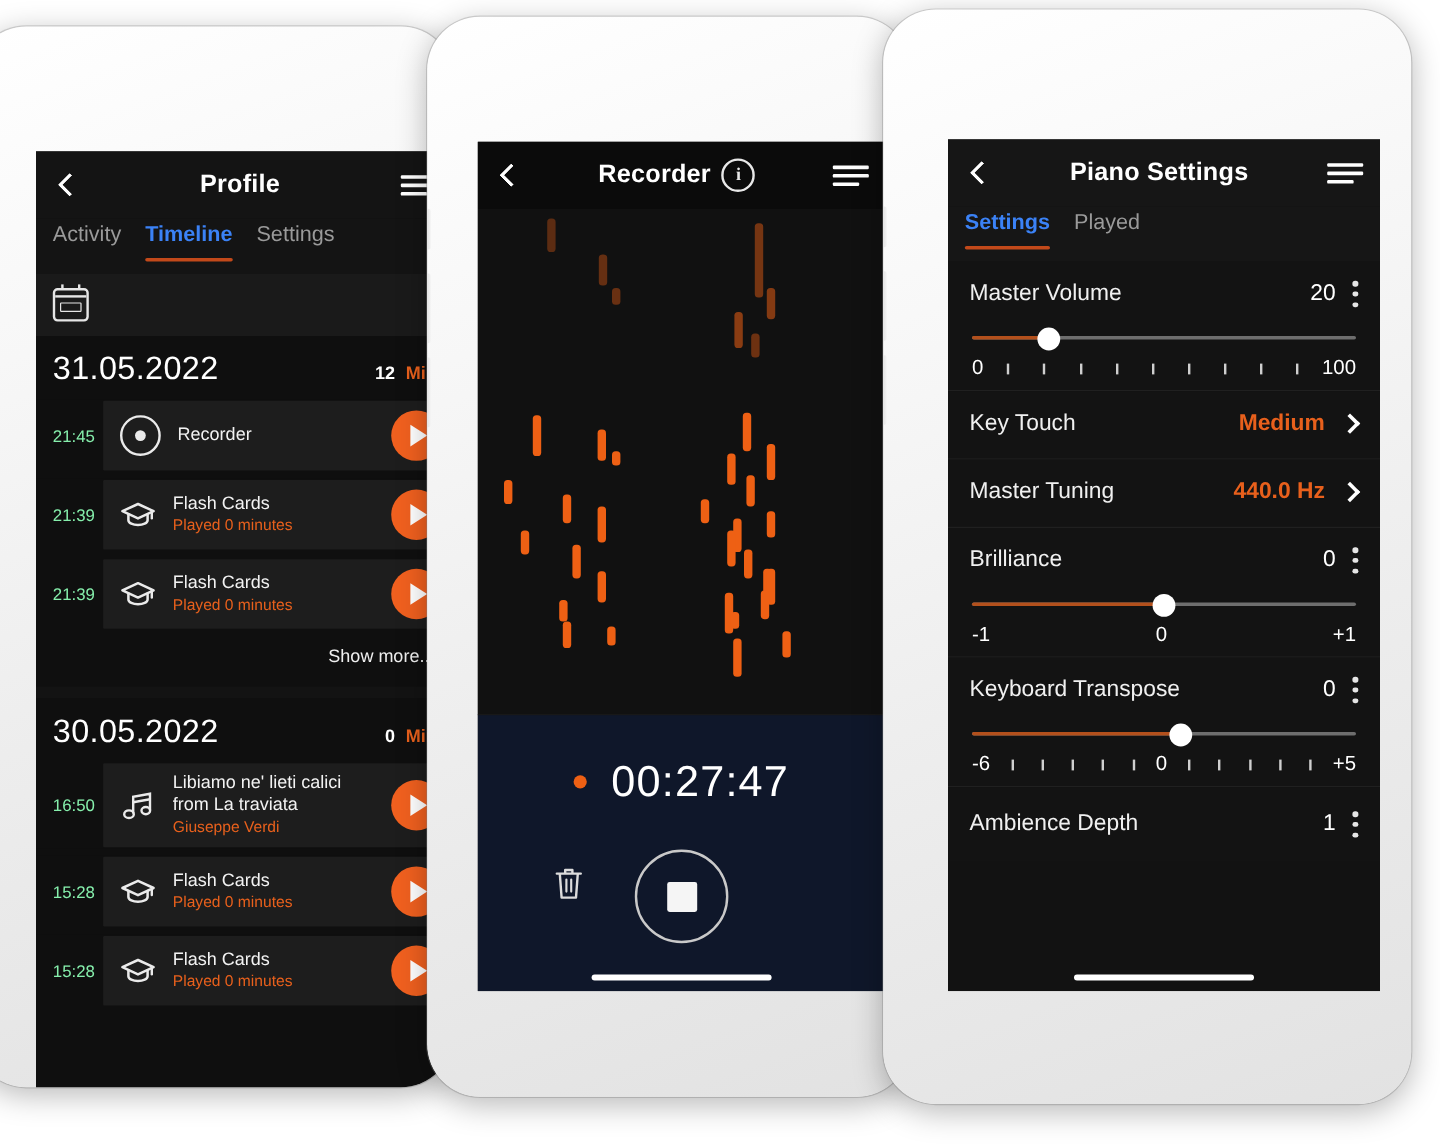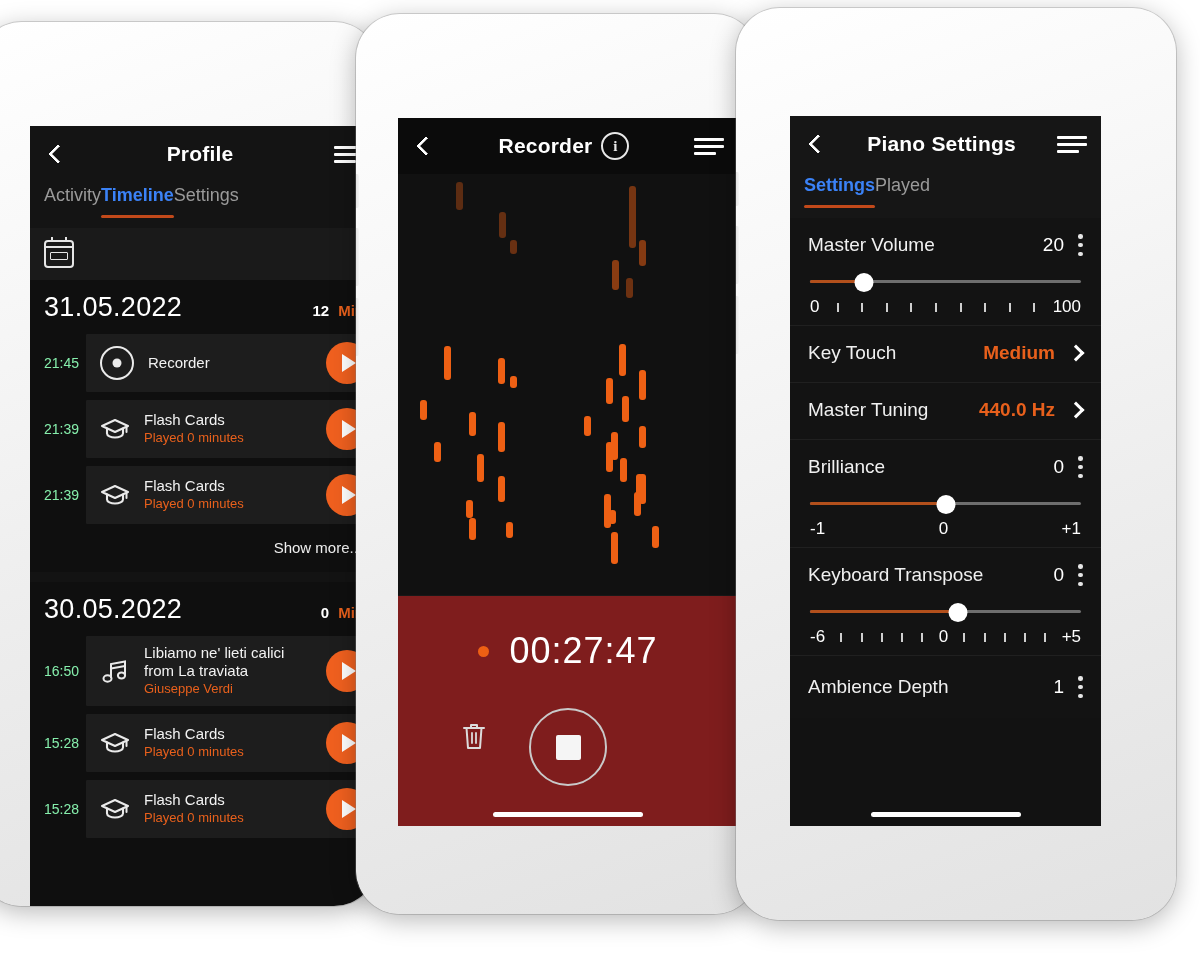--- a/index.html
+++ b/index.html
@@ -21,39 +21,39 @@
   .btn-side{position:absolute;width:5px;background:linear-gradient(90deg,#d9d9d9,#f4f4f4);border-radius:2px;}
 
   
   #phone1{left:-22px;top:22px;width:400px;height:884px;}
   #phone1 .screen{left:52px;top:104px;width:348px;height:908px;}
   
   #phone2{left:356px;top:14px;width:402px;height:900px;}
   #phone2 .screen{left:42px;top:104px;width:340px;height:708px;}
   
   #phone3{left:736px;top:8px;width:440px;height:912px;}
-  #phone3 .screen{left:54px;top:108px;width:311px;height:710px;}
+  #phone3 .screen{left:54px;top:108px;width:360px;height:710px;}
 
   
   .navbar{height:56px;display:flex;align-items:center;position:relative;background:#141414;padding:0 14px;}
   .nav-title{flex:1;text-align:center;color:#fff;font-size:21px;font-weight:700;letter-spacing:.2px;}
   .nav-title-wrap{flex:1;display:flex;align-items:center;justify-content:center;gap:9px;}
   .chev-back{width:22px;height:22px;flex:0 0 22px;position:relative;}
   .chev-back:before{content:"";position:absolute;left:7px;top:4px;width:11px;height:11px;
     border-left:3px solid #fff;border-bottom:3px solid #fff;transform:rotate(45deg);border-radius:1px;}
   .burger{width:30px;height:22px;flex:0 0 30px;display:flex;flex-direction:column;justify-content:center;gap:4px;align-items:flex-start;}
   .burger i{display:block;height:3px;background:#fff;border-radius:1px;}
   .burger i:nth-child(1){width:30px;}
   .burger i:nth-child(2){width:30px;}
   .burger i:nth-child(3){width:22px;}
   .info-ic{width:24px;height:24px;border:2.2px solid #e8e8e8;border-radius:50%;
       display:flex;align-items:center;justify-content:center;color:#e8e8e8;font-size:15px;font-weight:700;
       font-family:"Liberation Serif",serif;line-height:1;}
 
-  .tabs{display:flex;padding:0 14px;background:#141414;height:46px;align-items:flex-start;text-align:right;}
+  .tabs{display:flex;gap:20px;padding:0 14px;background:#141414;height:46px;align-items:flex-start;text-align:right;}
   .tab{font-size:18px;color:#9a9a9a;padding-top:3px;position:relative;padding-bottom:12px;}
   .tab.active{color:#3b82f6;font-weight:700;}
   .tab.active:after{content:"";position:absolute;left:0;right:0;bottom:0;height:3px;background:#C2491A;border-radius:2px;}
 
   
   .p1-body{background:#0f0f0f;height:100%;}
   .toolbar-row{height:52px;background:#1a1a1a;display:flex;align-items:center;padding:0 14px;}
   .cal-ic{width:26px;height:24px;border:2.4px solid #e6e6e6;border-radius:4px;position:relative;}
   .cal-ic:before{content:"";position:absolute;left:0;right:0;top:4px;height:2.4px;background:#e6e6e6;}
   .cal-ic:after{content:"";position:absolute;left:4px;right:4px;top:10px;height:6px;border:1.8px solid #e6e6e6;border-radius:1px;}
@@ -85,21 +85,21 @@
   .ic-record{border:2.4px solid #eaeaea;border-radius:50%;}
   .ic-record:after{content:"";position:absolute;left:50%;top:50%;width:9px;height:9px;background:#eaeaea;border-radius:50%;transform:translate(-50%,-50%);}
 
   
   .home-ind{position:absolute;left:50%;transform:translateX(-50%);bottom:9px;width:150px;height:5px;background:#fff;border-radius:3px;}
 
   
   .p2-body{background:#0b0b0b;height:100%;display:flex;flex-direction:column;}
   .wave-area{position:relative;flex:1;background:#111111;overflow:hidden;}
   .wave-bar{position:absolute;background:#EE6014;border-radius:3px;width:7px;}
-  .rec-lower{height:230px;background:#7f1d1d;position:relative;border-top:1px solid #181818;}
+  .rec-lower{height:230px;background:#0f172a;position:relative;border-top:1px solid #181818;}
   .timer-row{display:flex;align-items:center;justify-content:center;gap:20px;padding-top:34px;}
   .rec-dot{width:11px;height:11px;border-radius:50%;background:#EE6014;}
   .timer{color:#fff;font-size:36px;font-weight:400;letter-spacing:1px;}
   .ctrl-row{display:flex;align-items:center;justify-content:center;gap:0;margin-top:36px;position:relative;}
   .trash{width:28px;height:32px;position:absolute;left:62px;top:12px;}
   .stop-btn{width:74px;height:74px;border-radius:50%;border:2.6px solid #c9c9c9;display:flex;align-items:center;justify-content:center;}
   .stop-sq{width:25px;height:25px;background:#f5f5f5;border-radius:2px;}
 
   
   .p3-body{background:#121212;height:100%;}

